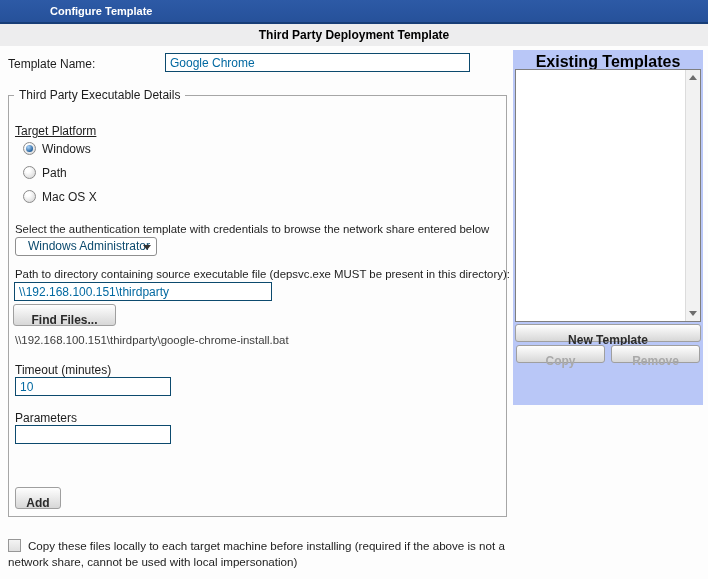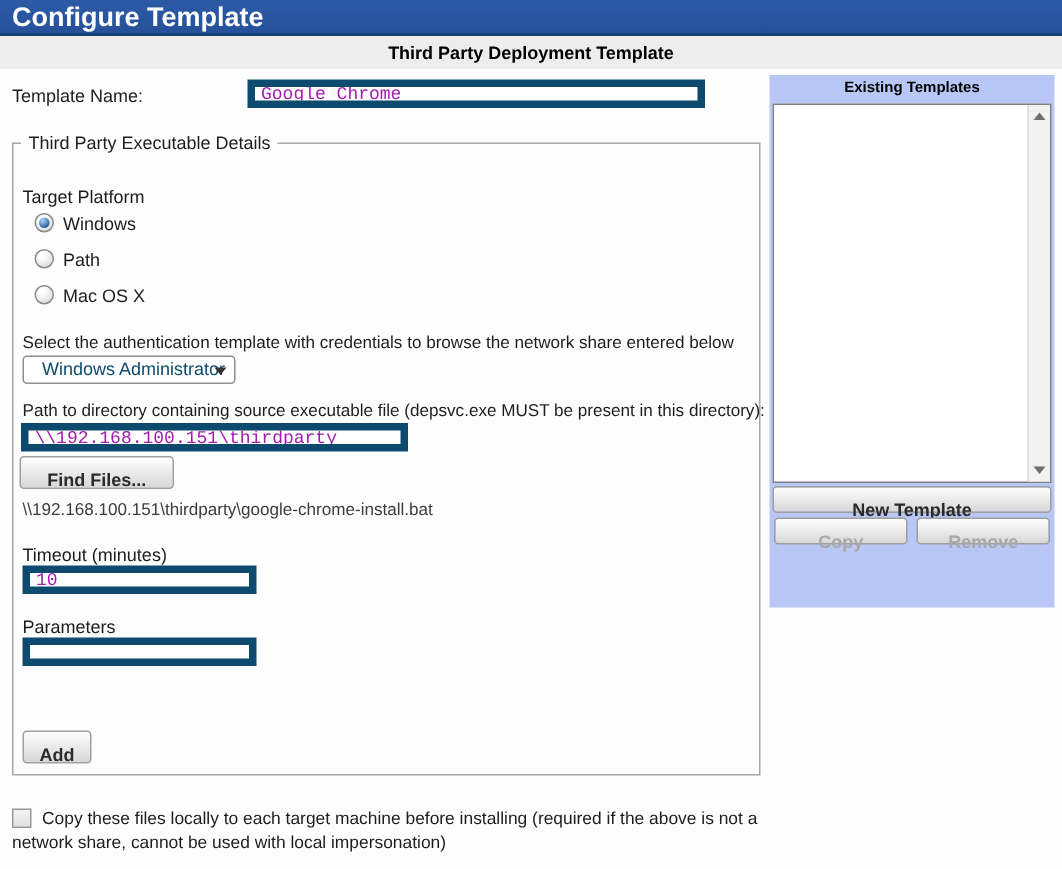--- a/index.html
+++ b/index.html
@@ -7,34 +7,34 @@
     width:708px;height:579px;position:relative;overflow:hidden;
     background:#fdfdfd;color:#1d1d1d;
     font-family:"Liberation Sans",sans-serif;font-size:12px;
   }
   
   .titlebar{
     position:absolute;left:0;top:0;width:708px;height:22px;
     background:linear-gradient(#2d5aa6,#26519a);
     border-bottom:2px solid #173d77;box-sizing:content-box;
   }
-  .titlebar span{display:block;line-height:22px;padding-left:8px;color:#fff;font-weight:bold;font-size:18px;}
+  .titlebar span{display:block;line-height:22px;padding-left:8px;color:#fff;font-weight:bold;font-size:11px;margin-left:42px;}
   .heading-band{
     position:absolute;left:0;top:24px;width:708px;height:22px;
     background:#ededee;text-align:center;
   }
   .heading-band h1{margin:0;font-size:12px;line-height:22px;font-weight:bold;color:#000;}
 
   
   .lbl{position:absolute;white-space:nowrap;color:#1d1d1d;}
   .lbl.small{font-size:11.4px;}
   .tb{
     position:absolute;box-sizing:border-box;height:19px;
-    border:5px solid #0c4a6e;background:#fff;padding:0 4px;
-    font-family:Liberation Mono, monospace;font-size:12px;color:#a21caf;
+    border:1px solid #0c4a6e;background:#fff;padding:0 4px;
+    font-family:Liberation Sans, sans-serif;font-size:12px;color:#0369a1;
   }
   .btn{
     position:absolute;box-sizing:border-box;
     border:1px solid #9f9f9f;border-radius:3px;
     background:linear-gradient(#fefefe,#d7d7d7);
     font-family:"Liberation Sans",sans-serif;font-size:12px;font-weight:bold;color:#2b2b2b;
     text-align:center;cursor:pointer;padding:8px;
   }
   .btn.disabled{color:#a9a9a9;cursor:default;}
   .sel{
@@ -76,21 +76,21 @@
     padding:0 5px;font-size:12px;white-space:nowrap;
   }
   .fullpath{position:absolute;left:6px;top:238px;font-size:11.4px;color:#3c3c3c;white-space:nowrap;}
 
   
   .copy-local{position:absolute;left:8px;top:538px;width:500px;font-size:11.6px;line-height:16px;}
   .copy-local .cb{float:left;margin:1px 7px 0 0;}
 
   
   .panel{position:absolute;left:513px;top:50px;width:190px;height:355px;background:#b9c7f7;}
-  .panel-h{text-align:center;font-weight:bold;font-size:10px;padding-top:3px;color:#000;}
+  .panel-h{text-align:center;font-weight:bold;font-size:16px;padding-top:3px;color:#000;}
   .listbox{
     position:absolute;left:2px;top:19px;width:186px;height:253px;
     background:#fff;border:1px solid #7f7f7f;box-sizing:border-box;
   }
   .scroll{
     position:absolute;right:0;top:0;width:15px;height:100%;
     background:#f2f2f2;border-left:1px solid #dcdcdc;box-sizing:border-box;
   }
   .sbtn{position:absolute;left:0;width:15px;height:15px;cursor:pointer;}
   .sbtn.up{top:0;}
@@ -113,21 +113,21 @@
 <div class="heading-band">
   <h1>Third Party Deployment Template</h1>
 </div>
 
 <span class="lbl" style="left:8px;top:57px;">Template Name:</span>
 <input class="tb" style="left: 165px; top: 53px; width: 305px;" value="Google Chrome">
 
 <div class="group">
   <span class="legend">Third Party Executable Details</span>
 
-  <span class="lbl" style="left:6px;top:28px;">Target Platform</span>
+  <span class="lbl" style="left:6px;top:28px;text-decoration:underline;">Target Platform</span>
 
   <label class="radio-row" style="left:14px;top:46px;">
     <span class="radio on"></span><span class="rlbl">Windows</span>
   </label>
   <label class="radio-row" style="left:14px;top:70px;">
     <span class="radio"></span><span class="rlbl">Path</span>
   </label>
   <label class="radio-row" style="left:14px;top:94px;">
     <span class="radio"></span><span class="rlbl">Mac OS X</span>
   </label>

